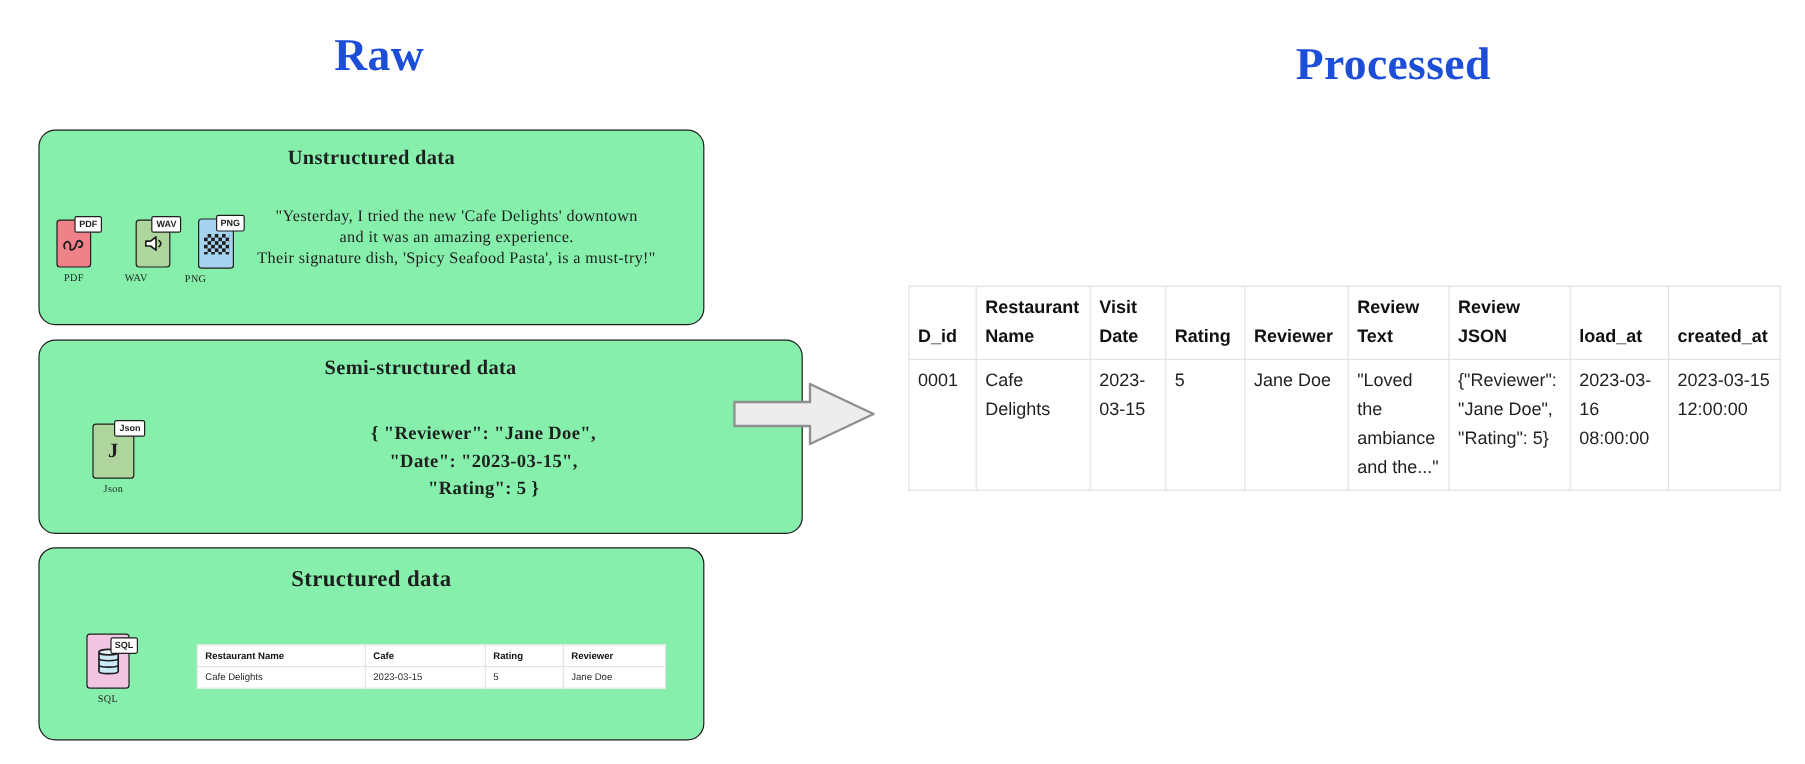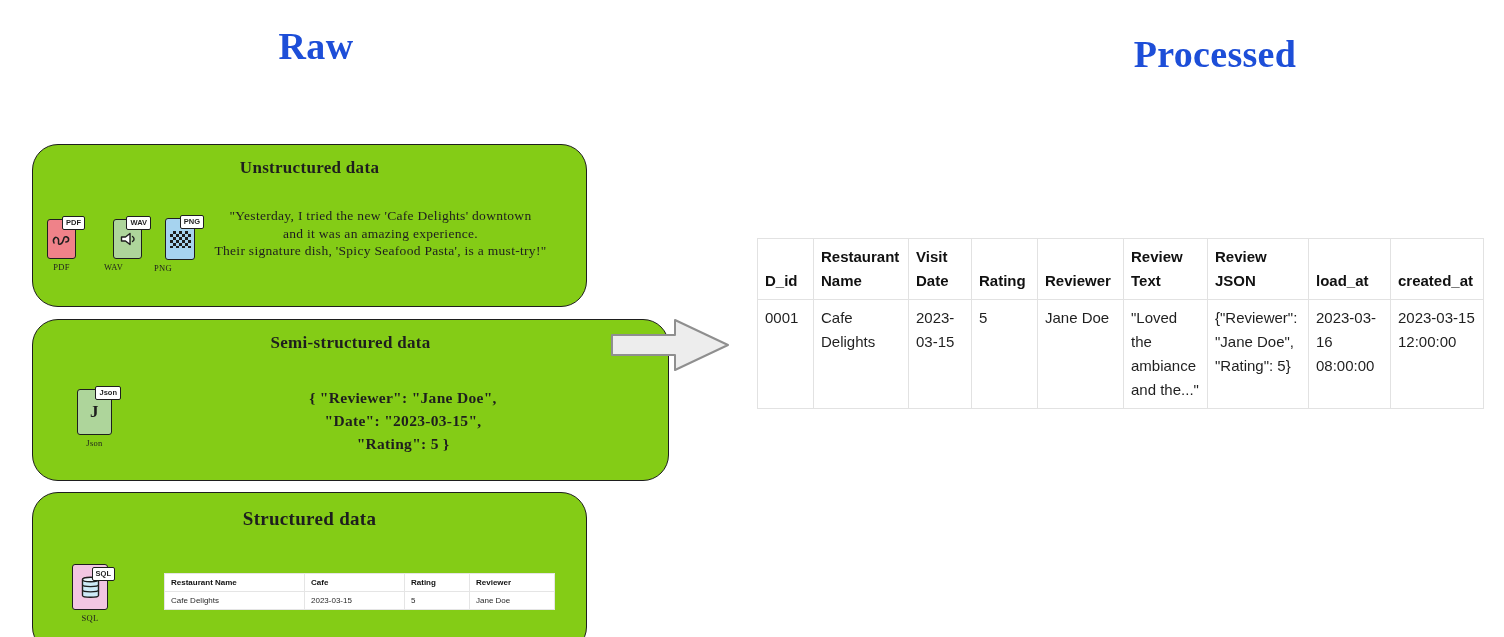--- a/index.html
+++ b/index.html
@@ -4,24 +4,24 @@
 <style>
   * { margin:0; padding:0; box-sizing:border-box; }
   html,body { width:1504px; height:637px; background:#ffffff; }
   body { font-family:"Liberation Sans", sans-serif; color:#1e1e1e; position:relative; overflow:hidden; }
   .hand { font-family: cursive; letter-spacing:0.3px; }
 
   #canvas { position:absolute; inset:0; }
 
   .main-title { position:absolute; font-size:38px; font-weight:700; text-align:center; color:#1d4ed8; }
   #title-raw { left:246px; top:24px; width:140px; }
-  #title-processed { left:1090px; top:32px; width:250px; }
-
-  .sk-box { position:absolute; left:32px; width:555px; background:#84cc16;
-            border:1.8px solid #1e1e1e; border-radius:26px;margin-top:36px; }
+  #title-processed { left:1036px; top:32px; width:250px; }
+
+  .sk-box { position:absolute; left:32px; width:555px; background:#86efac;
+            border:1.8px solid #1e1e1e; border-radius:14px; }
   #box-unstructured { top:108px; height:163px; }
   #box-semi        { top:283px; height:162px; width:637px; }
   #box-structured  { top:456px; height:161px;padding-left:41px; }
 
   .box-title { position:absolute; top:13px; left:0; right:0; text-align:center;
                font-size:17px; font-weight:700; color:#1e1e1e; }
   #box-structured .box-title { font-size:19px; top:15px; }
 
   
   .file-icon { position:absolute; }

